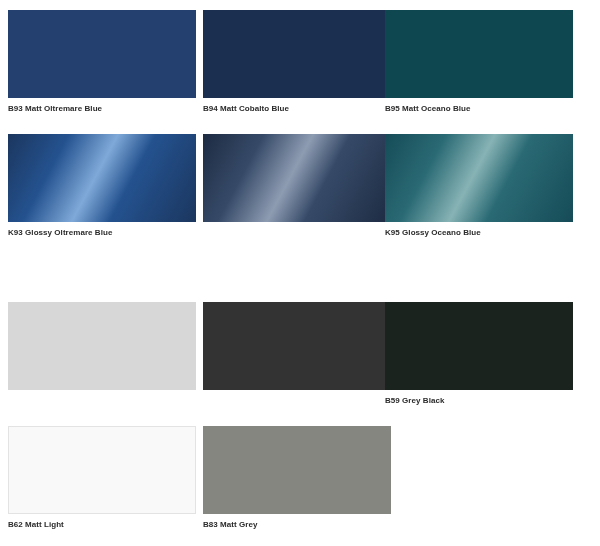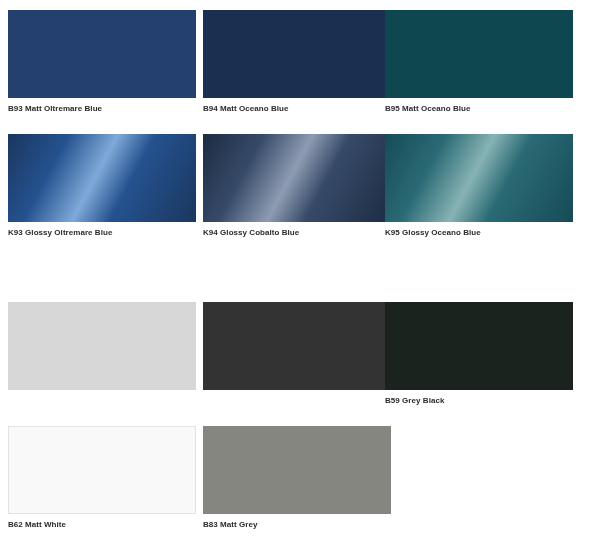--- a/index.html
+++ b/index.html
@@ -59,35 +59,34 @@
 <body>
 
 <div id="swatch-grid">
     <div class="swatch-row" style="top: 10px;">
       <div class="swatch-cell col-0">
         <div class="swatch-chip" style="background: rgb(36, 64, 111);"></div>
         <span class="swatch-label">B93 Matt Oltremare Blue</span>
       </div>
       <div class="swatch-cell col-1">
         <div class="swatch-chip" style="background: rgb(27, 48, 80);"></div>
-        <span class="swatch-label">B94 Matt Oceano Blue</span>
+        <span class="swatch-label">B94 Matt Cobalto Blue</span>
       </div>
       <div class="swatch-cell col-2">
         <div class="swatch-chip" style="background: rgb(14, 71, 80);"></div>
         <span class="swatch-label">B95 Matt Oceano Blue</span>
       </div>
     </div>
     <div class="swatch-row" style="top: 134px;">
       <div class="swatch-cell col-0">
         <div class="swatch-chip" style="background: linear-gradient(118deg, rgb(27, 54, 94) 0%, rgb(36, 82, 143) 26%, rgb(127, 169, 216) 47%, rgb(36, 82, 143) 63%, rgb(27, 54, 94) 100%);"></div>
         <span class="swatch-label">K93 Glossy Oltremare Blue</span>
       </div>
       <div class="swatch-cell col-1">
         <div class="swatch-chip" style="background: linear-gradient(118deg, rgb(29, 43, 66) 0%, rgb(54, 74, 104) 26%, rgb(142, 156, 178) 47%, rgb(54, 74, 104) 63%, rgb(29, 43, 66) 100%);"></div>
-        <span class="swatch-label">K94 Glossy Cobalto Blue</span>
       </div>
       <div class="swatch-cell col-2">
         <div class="swatch-chip" style="background: linear-gradient(118deg, rgb(21, 75, 87) 0%, rgb(42, 106, 116) 26%, rgb(135, 179, 181) 47%, rgb(42, 106, 116) 63%, rgb(21, 75, 87) 100%);"></div>
         <span class="swatch-label">K95 Glossy Oceano Blue</span>
       </div>
     </div>
     <div class="swatch-row" style="top: 302px;">
       <div class="swatch-cell col-0">
         <div class="swatch-chip" style="background: rgb(215, 215, 215);"></div>
       </div>
@@ -95,21 +94,21 @@
         <div class="swatch-chip" style="background: rgb(51, 51, 51);"></div>
       </div>
       <div class="swatch-cell col-2">
         <div class="swatch-chip" style="background: rgb(27, 35, 31);"></div>
         <span class="swatch-label">B59 Grey Black</span>
       </div>
     </div>
     <div class="swatch-row" style="top: 426px;">
       <div class="swatch-cell col-0">
         <div class="swatch-chip bordered" style="background: rgb(249, 249, 249);"></div>
-        <span class="swatch-label">B62 Matt White</span>
+        <span class="swatch-label">B62 Matt Light</span>
       </div>
       <div class="swatch-cell col-1">
         <div class="swatch-chip" style="background: rgb(132, 134, 127);"></div>
         <span class="swatch-label">B83 Matt Grey</span>
       </div>
       <div class="swatch-cell col-2 empty"></div>
     </div>
   </div>
 
 </body></html>

